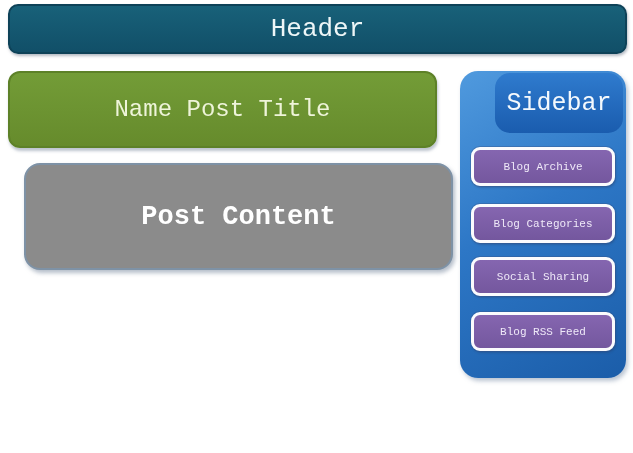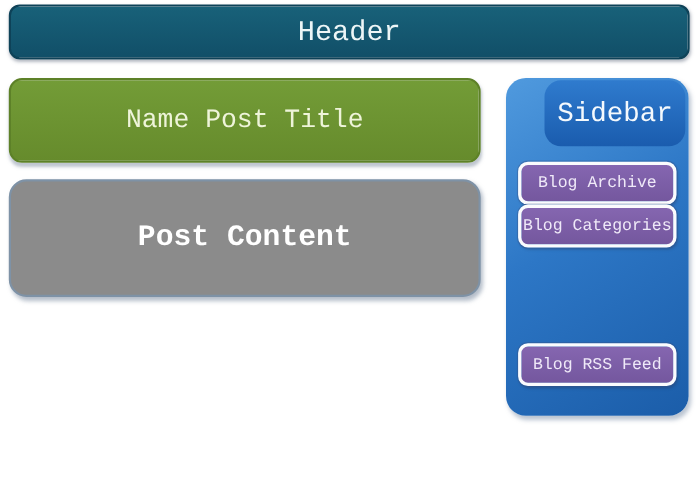--- a/index.html
+++ b/index.html
@@ -28,21 +28,21 @@
   .title-box{
     left:8px;top:71px;width:429px;height:77px;
     background:linear-gradient(180deg,#739c37 0%,#668b2c 100%);
     border:2px solid #5d8128;border-radius:12px;
     box-shadow:1px 3px 3px rgba(125,140,160,.5);
     color:#eef4d9;font-size:24px;line-height:1.3;
     flex-direction:column;
   }
   
   .content-box{
-    left:8px;top:163px;width:429px;height:107px;
+    left:24px;top:163px;width:429px;height:107px;
     background:#8b8b8b;
     border:2px solid #7e92a6;border-radius:16px;
     box-shadow:2px 3px 4px rgba(130,145,165,.6);
     color:#ffffff;font-size:27px;font-weight:bold;
   }
   
   .comments-box{
     left:8px;top:277px;width:429px;height:101px;
     background:linear-gradient(180deg,#7715a6 0%,#690f96 100%);
     border:2px solid #57107e;border-radius:14px;
@@ -65,24 +65,24 @@
     color:#f4f9fd;font-size:25px;margin-left:32px;
   }
   .sb-item{
     position:absolute;left:50%;transform:translateX(-50%);
     width:144px;height:39px;
     background:linear-gradient(180deg,#8566b0 0%,#74579e 100%);
     border:3px solid #fbfbfd;border-radius:9px;
     box-shadow:0 0 0 1px rgba(60,80,130,.35),1px 2px 2px rgba(40,60,100,.3);
     box-sizing:border-box;
     display:flex;align-items:center;justify-content:center;
-    color:#efe9f8;font-size:15px;
+    color:#efe9f8;font-size:11px;
   }
   .sb-item-1{top:76px;}
-  .sb-item-2{top:115px;justify-content:center;}
+  .sb-item-2{top:133px;justify-content:center;}
   .sb-item-3{top:186px;}
   .sb-item-4{top:241px;}
   
   .footer-box{
     left:8px;top:393px;width:619px;height:55px;
     background:linear-gradient(180deg,#a63d13 0%,#902f0b 100%);
     border:2px solid #7e2a0c;border-radius:10px;
     box-shadow:1px 2px 3px rgba(130,120,115,.5);
     color:#f6efe5;font-size:26px;
   }
@@ -108,19 +108,22 @@
   <div class="sidebar">
     <div class="sidebar-head">
       <span>Sidebar</span>
     </div>
     <div class="sb-item sb-item-1">
       <span>Blog Archive</span>
     </div>
     <div class="sb-item sb-item-2">
       <span>Blog Categories</span>
     </div>
+    <div class="sb-item sb-item-3">
+      <span>Social Sharing</span>
+    </div>
     <div class="sb-item sb-item-4">
       <span>Blog RSS Feed</span>
     </div>
   </div>
 
 
 </div>
 
 </body></html>

